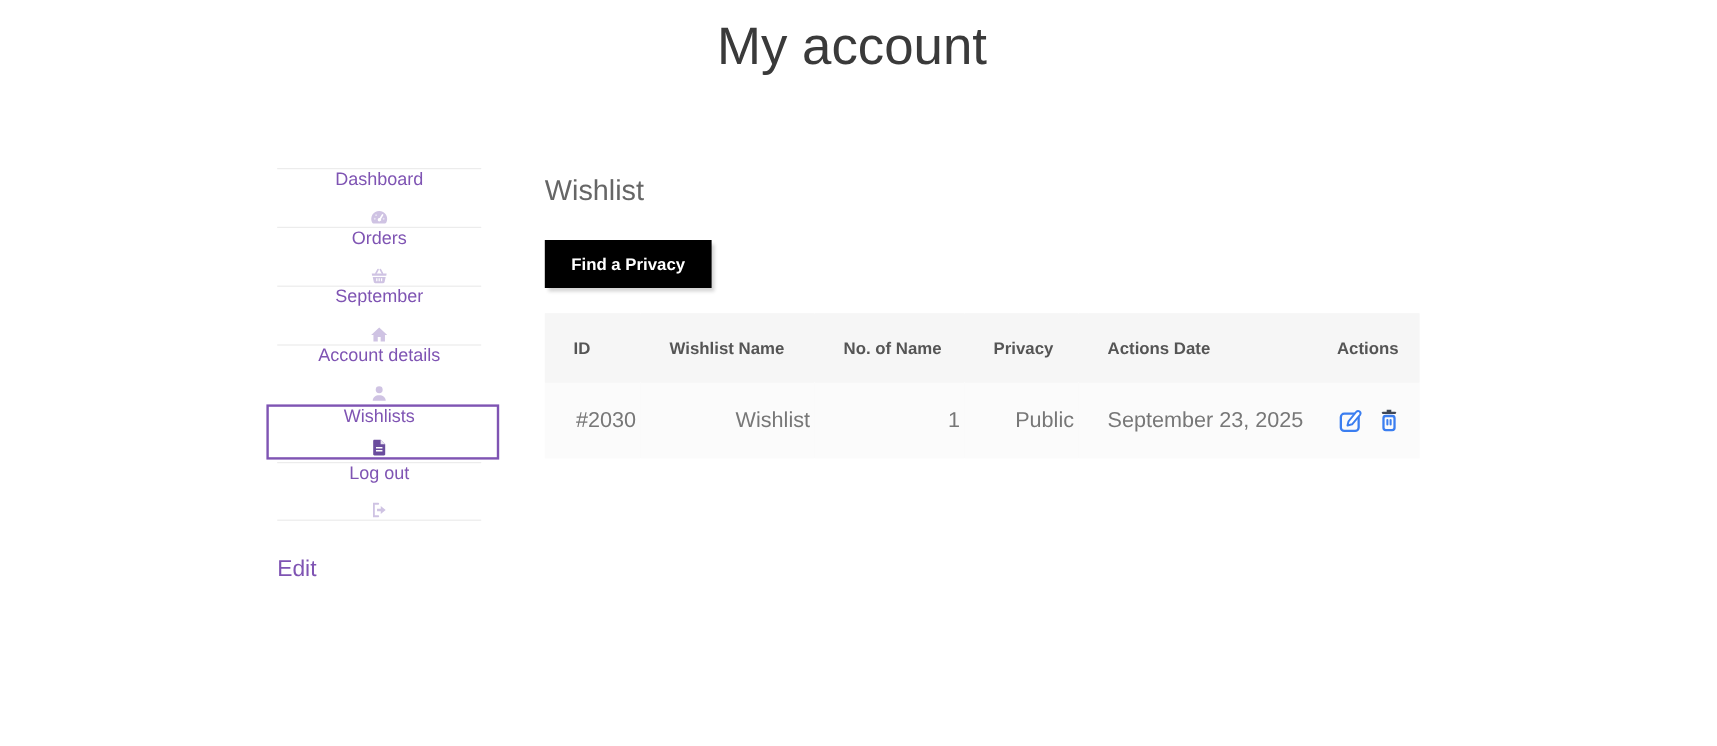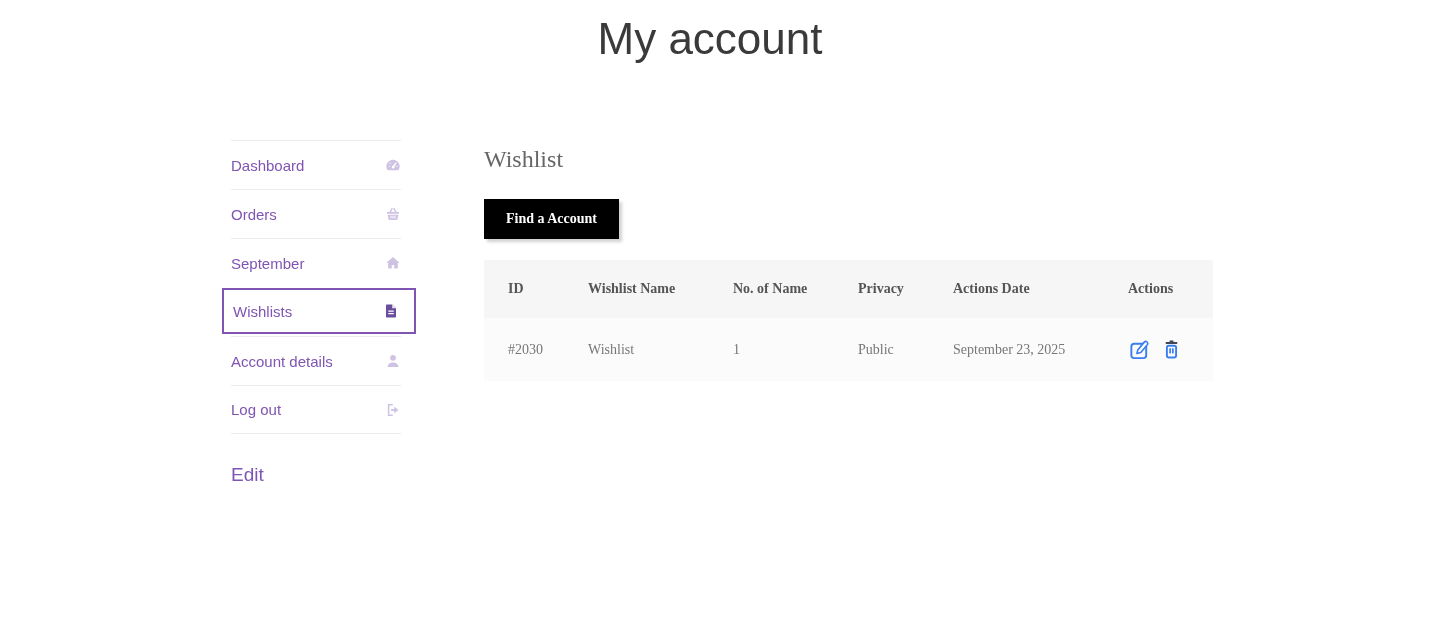--- a/index.html
+++ b/index.html
@@ -27,55 +27,55 @@
   .page-title{
     position:absolute;top:14px;left:0;width:1420px;
     text-align:center;font-size:44px;font-weight:500;
     color:var(--title-color);letter-spacing:0px;
   }
   
   .sidebar{position:absolute;left:231px;top:140px;width:170px;}
   .side-item{
     display:flex;align-items:center;justify-content:space-between;
     height:49px;border-top:1px solid var(--separator);
-    cursor:pointer;text-decoration:none;
+    cursor:pointer;text-decoration:none;flex-direction:column;
   }
   .side-item.last{border-bottom:1px solid var(--separator);}
   .side-label{font-size:15px;color:var(--accent-purple);}
   .side-icon{display:inline-flex;color:var(--icon-muted-purple);}
   .side-icon svg{width:16px;height:16px;}
   .side-item.active{
     border:2px solid var(--accent-purple);
     margin-left:-9px;margin-right:-15px;
     padding-left:9px;padding-right:15px;
     height:46px;margin-top:1px;margin-bottom:2px;
   }
   .side-item.active .side-icon{color:var(--active-icon-purple);}
   .edit-link{
     display:inline-block;margin-top:30px;font-size:19px;
     color:var(--accent-purple);cursor:pointer;text-decoration:none;
   }
   
-  .main{position:absolute;left:484px;top:146px;width:729px;font-family:Liberation Serif, serif;}
+  .main{position:absolute;left:454px;top:146px;width:729px;}
   .section-heading{font-size:24px;font-weight:400;color:var(--heading-color);}
   .find-btn{
     margin-top:26px;display:inline-block;border:none;cursor:pointer;
     background:var(--button-bg);color:var(--button-text);
     font-family:inherit;font-size:14px;font-weight:700;
     padding:12px 22px;box-shadow:3px 3px 3px rgba(0,0,0,0.18);
   }
   .wishlist-table{width:100%;border-collapse:collapse;margin-top:21px;}
   .wishlist-table th{
     background:var(--table-header-bg);color:var(--table-header-text);
     font-size:14px;font-weight:700;text-align:left;
     padding:21px 4px 21px 24px;white-space:nowrap;
   }
   .wishlist-table td{
     background:var(--table-row-bg);color:var(--table-row-text);
-    font-size:14px;text-align:left;
+    font-size:18px;text-align:right;
     padding:20px 4px 20px 24px;white-space:nowrap;
   }
   .col-id{width:80px;}
   .col-name{width:145px;}
   .col-items{width:125px;}
   .col-privacy{width:95px;}
   .col-created{width:175px;}
   .actions-cell{display:flex;gap:9px;align-items:center;}
   .icon-btn{
     background:none;border:none;padding:0;cursor:pointer;
@@ -113,54 +113,54 @@
     </span>
   </a>
   <a class="side-item">
     <span class="side-label">September</span>
     <span class="side-icon">
       <svg viewBox="0 0 16 16">
           <path fill="currentColor" d="M8 2 1.3 8.1h1.9v5.4h3.6V9.9h2.4v3.6h3.6V8.1h1.9z"></path>
         </svg>
     </span>
   </a>
+  <a class="side-item">
+    <span class="side-label">Account details</span>
+    <span class="side-icon">
+      <svg viewBox="0 0 16 16">
+          <circle cx="8" cy="4.8" r="2.9" fill="currentColor"></circle>
+          <path fill="currentColor" d="M2.6 14c0-3 2.4-4.6 5.4-4.6s5.4 1.6 5.4 4.6z"></path>
+        </svg>
+    </span>
+  </a>
   <a class="side-item active">
     <span class="side-label">Wishlists</span>
     <span class="side-icon">
       <svg viewBox="0 0 16 16">
           <path fill="currentColor" d="M4 1.5h5.2l3.8 3.8v8.2c0 .6-.4 1-1 1H4c-.6 0-1-.4-1-1v-11c0-.6.4-1 1-1z"></path>
           <path fill="#fff" opacity=".85" d="M9.2 1.5v3.8H13z"></path>
           <path stroke="#fff" stroke-width="1.2" d="M5.3 8.2h5.4M5.3 10.7h5.4" fill="none"></path>
         </svg>
     </span>
   </a>
-  <a class="side-item">
-    <span class="side-label">Account details</span>
-    <span class="side-icon">
-      <svg viewBox="0 0 16 16">
-          <circle cx="8" cy="4.8" r="2.9" fill="currentColor"></circle>
-          <path fill="currentColor" d="M2.6 14c0-3 2.4-4.6 5.4-4.6s5.4 1.6 5.4 4.6z"></path>
-        </svg>
-    </span>
-  </a>
   <a class="side-item last">
     <span class="side-label">Log out</span>
     <span class="side-icon">
       <svg viewBox="0 0 16 16">
           <path fill="none" stroke="currentColor" stroke-width="1.5" stroke-linecap="round" d="M7.2 2.8H3.6v10.4h3.6"></path>
           <path fill="currentColor" d="M9.3 4.6 13.4 8l-4.1 3.4V9.1H6.2V6.9h3.1z"></path>
         </svg>
     </span>
   </a>
   <a class="edit-link">Edit</a>
 </nav>
 
 <main class="main">
   <h2 class="section-heading">Wishlist</h2>
-  <button class="find-btn">Find a Account</button>
+  <button class="find-btn">Find a Privacy</button>
 
   <table class="wishlist-table">
     <thead>
       <tr>
         <th class="col-id">ID</th>
         <th class="col-name">Wishlist Name</th>
         <th class="col-items">No. of Name</th>
         <th class="col-privacy">Privacy</th>
         <th class="col-created">Actions Date</th>
         <th>Actions</th>

